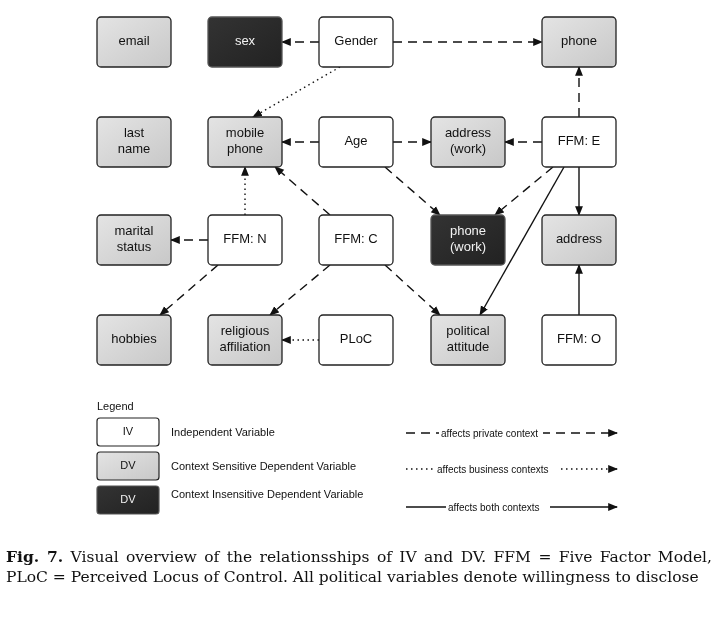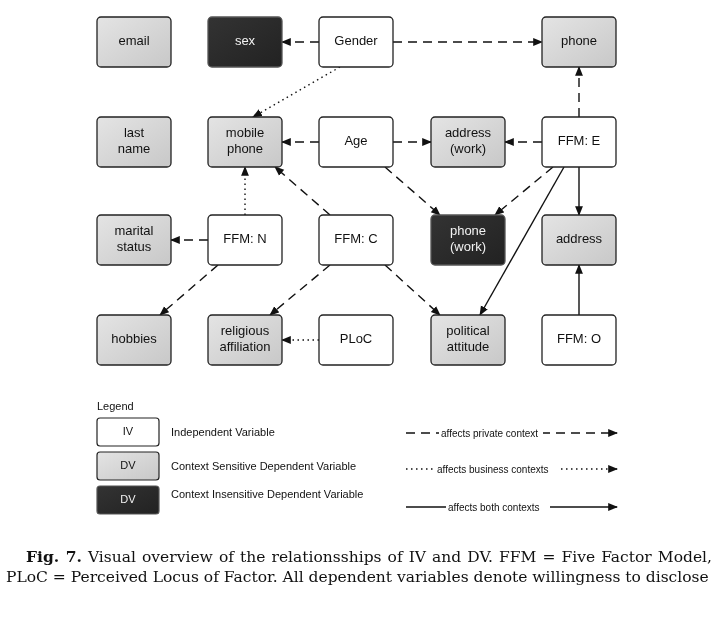--- a/index.html
+++ b/index.html
@@ -2,21 +2,21 @@
 <html><head>
 <meta charset="utf-8">
 <style>
   html, body { margin:0; padding:0; background:#ffffff; }
   body { width:720px; height:630px; position:relative; overflow:hidden; font-family:"Liberation Sans", sans-serif; }
   #diagram { position:absolute; left:0; top:0; }
   .node-text { font-family:"Liberation Sans", sans-serif; font-size:13px; text-anchor:middle; dominant-baseline:middle; }
   .legend-text { font-family:"Liberation Sans", sans-serif; font-size:11px; fill:#111; }
   .edge-label { font-family:"Liberation Sans", sans-serif; font-size:10px; fill:#111; }
   #caption { position:absolute; left:6px; top:547px; width:706px; font-family:"DejaVu Serif", serif; font-size:15.5px; line-height:20px; color:#111; text-align:justify; }
-  #caption b { font-weight:bold;margin-left:20px; }
+  #caption b { font-weight:bold; }
 </style>
 </head>
 <body>
 
 <svg id="diagram" width="720" height="540" xmlns="http://www.w3.org/2000/svg">
   <defs>
     <linearGradient id="gradSens" x1="0" y1="0" x2="1" y2="1">
       <stop offset="0" stop-color="#e4e4e4"></stop>
       <stop offset="1" stop-color="#c8c8c8"></stop>
     </linearGradient>
@@ -167,13 +167,13 @@
         </g>
         <g>
           <line x1="406" y1="507" x2="617" y2="507" stroke="#111" stroke-width="1.4" marker-end="url(#arrow)"></line>
           <rect x="446" y="500" width="104" height="13" fill="#ffffff"></rect>
           <text x="448" y="510.5" class="edge-label">affects both contexts</text>
         </g>
       </g>
   </g>
 </svg>
 
-<div id="caption"><b>Fig. 7.</b> <span>Visual overview of the relationsships of IV and DV. FFM = Five Factor Model, PLoC = Perceived Locus of Factor. All dependent variables denote willingness to disclose</span></div>
+<div id="caption"><b>Fig. 7.</b> <span>Visual overview of the relationsships of IV and DV. FFM = Five Factor Model, PLoC = Perceived Locus of Control. All political variables denote willingness to disclose</span></div>
 
 </body></html>

